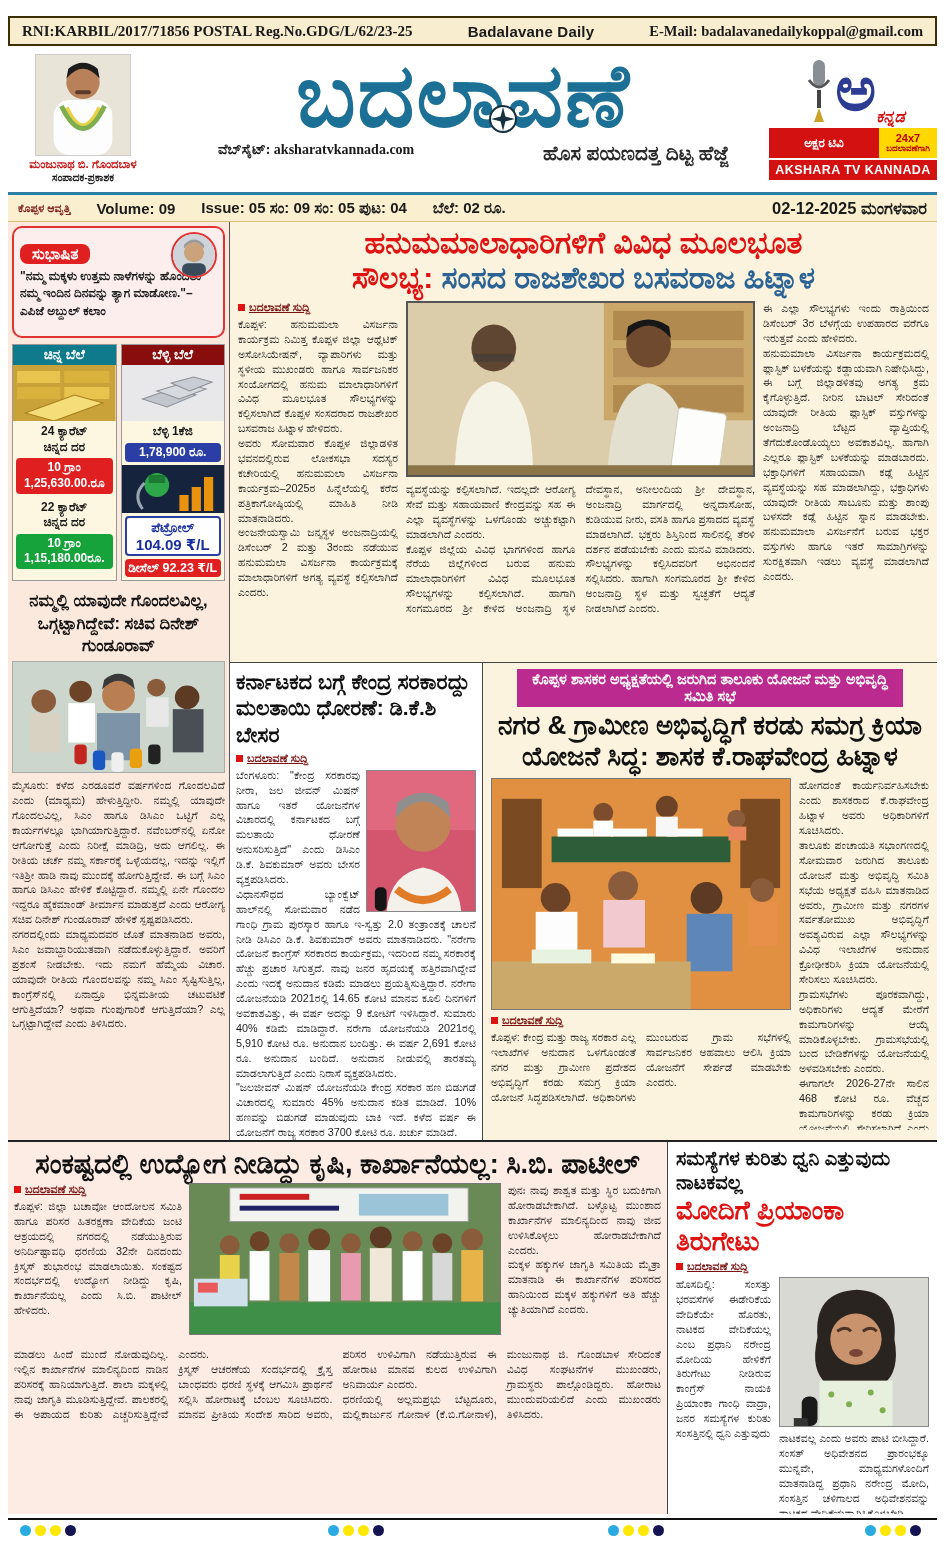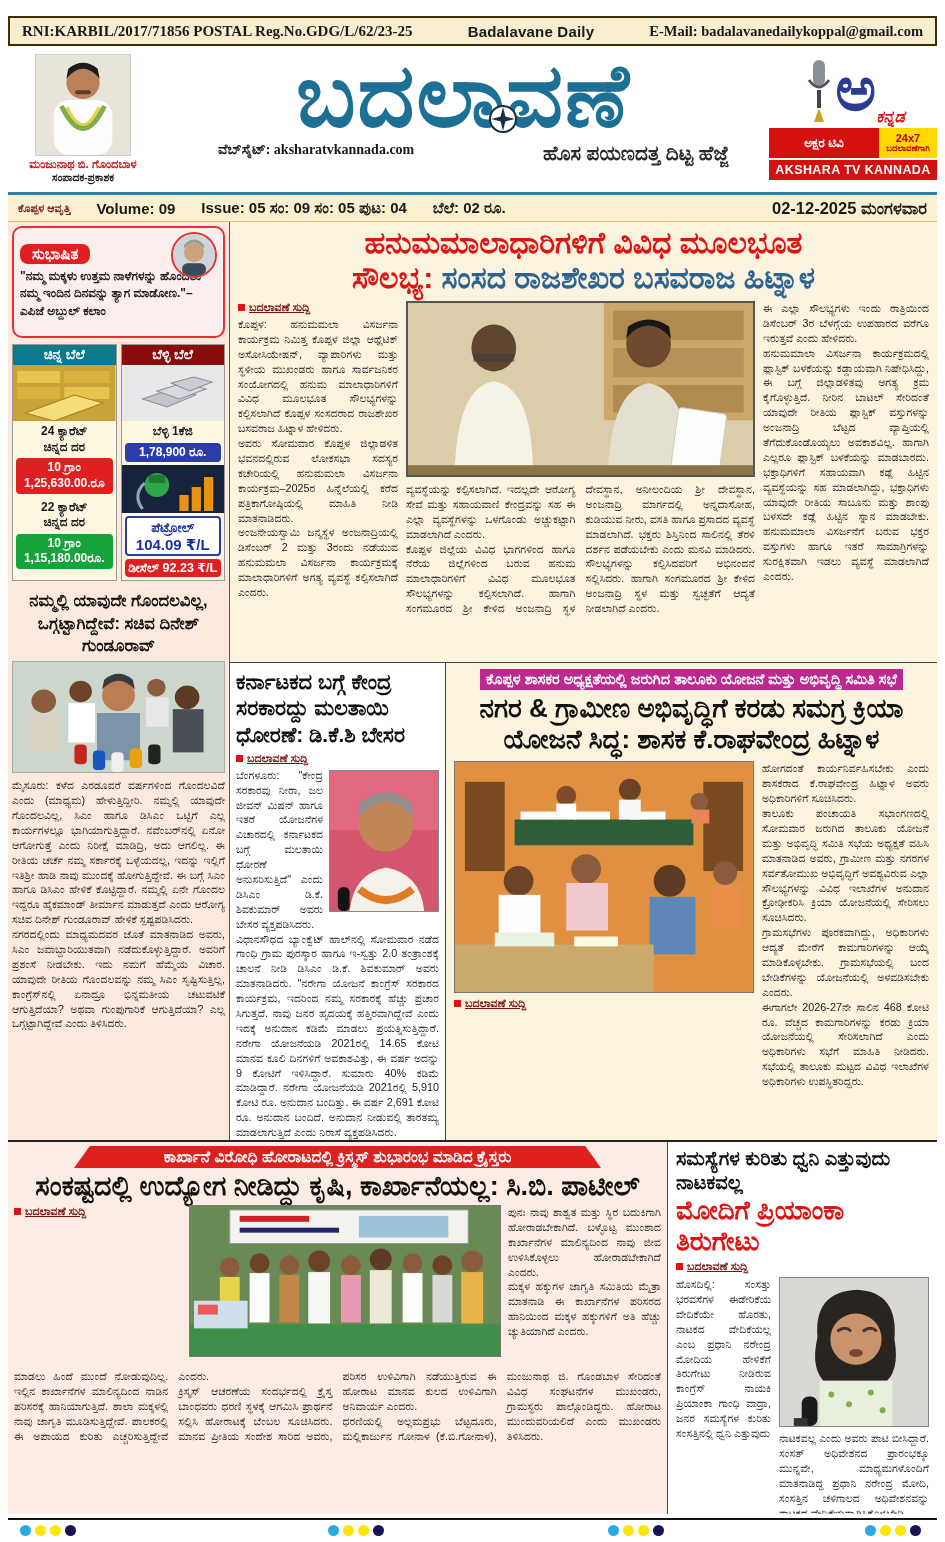--- a/index.html
+++ b/index.html
@@ -86,21 +86,21 @@
   .lead-grid{display:grid;grid-template-columns:160px 1fr 166px;gap:8px;margin-top:6px;height:352px;overflow:hidden;}
   .lead-photo{width:100%;height:176px;display:block;border:2px solid #555;}
   .lead-mid-txt{column-count:2;column-gap:10px;height:162px;overflow:hidden;margin-top:5px;}
   .byline{display:flex;align-items:center;gap:4px;margin-bottom:3px;}
   .byline .sq{width:7px;height:7px;background:#e01313;display:inline-block;}
   .byline .bt{color:#7a1212;font-weight:800;font-size:11px;text-decoration:underline;}
   .colclip{overflow:hidden;height:100%;}
 
   
   .midrow{flex:1;display:flex;border-top:1px solid #444;overflow:hidden;}
-  .dks{width:216px;background:#fff;border-right:1px solid #444;padding:6px;overflow:hidden;}
+  .dks{width:253px;background:#fff;border-right:1px solid #444;padding:6px;overflow:hidden;}
   .dks-h{font-weight:800;font-size:21px;line-height:1.25;color:#111;}
   .dks-photo{float:right;width:110px;height:142px;margin:2px 0 4px 6px;border:1px solid #888;}
   .taluk{flex:1;background:#fbf3dd;padding:4px 8px;overflow:hidden;}
   .kicker-m{background:#bb2a8e;color:#fff;font-weight:800;font-size:14.5px;text-align:center;
             margin:2px 26px;padding:2px 4px;}
   .taluk-h{font-weight:800;font-size:26px;line-height:1.2;text-align:center;color:#111;margin-top:3px;}
   .taluk-grid{display:grid;grid-template-columns:300px 1fr;gap:8px;margin-top:6px;height:352px;overflow:hidden;}
   .taluk-photo{width:100%;height:232px;display:block;border:1px solid #777;}
 
   
@@ -380,44 +380,45 @@
                 <circle cx="272" cy="112" r="12" fill="#8a5c3c"></circle>
                   <rect x="258" y="124" width="30" height="44" fill="#e88f4a"></rect>
                 <rect x="0" y="184" width="200" height="48" fill="#caa96b"></rect>
                 <rect x="40" y="172" width="60" height="14" fill="#e8f2e0"></rect>
                   <rect x="120" y="176" width="44" height="10" fill="#fffbe0"></rect>
               </svg>
               <div class="byline" style="margin-top:4px;">
                 <span class="sq"></span>
                 <span class="bt">ಬದಲಾವಣೆ ಸುದ್ದಿ</span>
               </div>
+              <div class="body-txt ml" style="column-count:2;column-gap:10px;height:92px;overflow:hidden;">ಕೊಪ್ಪಳ: ಕೇಂದ್ರ ಮತ್ತು ರಾಜ್ಯ ಸರಕಾರ ಎಲ್ಲ ಇಲಾಖೆಗಳ ಅನುದಾನ ಒಳಗೊಂಡಂತೆ ನಗರ ಮತ್ತು ಗ್ರಾಮೀಣ ಪ್ರದೇಶದ ಅಭಿವೃದ್ಧಿಗೆ ಕರಡು ಸಮಗ್ರ ಕ್ರಿಯಾ ಯೋಜನೆ ಸಿದ್ಧಪಡಿಸಲಾಗಿದೆ. ಅಧಿಕಾರಿಗಳು ಮುಂಬರುವ ಗ್ರಾಮ ಸಭೆಗಳಲ್ಲಿ ಸಾರ್ವಜನಿಕರ ಅಹವಾಲು ಆಲಿಸಿ ಕ್ರಿಯಾ ಯೋಜನೆಗೆ ಸೇರ್ಪಡೆ ಮಾಡಬೇಕು ಎಂದರು.</div>
             </div>
             <div class="colclip">
               <div class="body-txt ml">ಹೋಗದಂತೆ ಕಾರ್ಯನಿರ್ವಹಿಸಬೇಕು ಎಂದು ಶಾಸಕರಾದ ಕೆ.ರಾಘವೇಂದ್ರ ಹಿಟ್ನಾಳ ಅವರು ಅಧಿಕಾರಿಗಳಿಗೆ ಸೂಚಿಸಿದರು.
 ತಾಲೂಕು ಪಂಚಾಯತಿ ಸಭಾಂಗಣದಲ್ಲಿ ಸೋಮವಾರ ಜರುಗಿದ ತಾಲೂಕು ಯೋಜನೆ ಮತ್ತು ಅಭಿವೃದ್ಧಿ ಸಮಿತಿ ಸಭೆಯ ಅಧ್ಯಕ್ಷತೆ ವಹಿಸಿ ಮಾತನಾಡಿದ ಅವರು, ಗ್ರಾಮೀಣ ಮತ್ತು ನಗರಗಳ ಸರ್ವತೋಮುಖ ಅಭಿವೃದ್ಧಿಗೆ ಅವಶ್ಯವಿರುವ ಎಲ್ಲಾ ಸೌಲಭ್ಯಗಳನ್ನು ವಿವಿಧ ಇಲಾಖೆಗಳ ಅನುದಾನ ಕ್ರೋಢೀಕರಿಸಿ ಕ್ರಿಯಾ ಯೋಜನೆಯಲ್ಲಿ ಸೇರಿಸಲು ಸೂಚಿಸಿದರು.
 ಗ್ರಾಮಸಭೆಗಳು ಪೂರಕವಾಗಿದ್ದು, ಅಧಿಕಾರಿಗಳು ಆದ್ಯತೆ ಮೇರೆಗೆ ಕಾಮಗಾರಿಗಳನ್ನು ಆಯ್ಕೆ ಮಾಡಿಕೊಳ್ಳಬೇಕು. ಗ್ರಾಮಸಭೆಯಲ್ಲಿ ಬಂದ ಬೇಡಿಕೆಗಳನ್ನು ಯೋಜನೆಯಲ್ಲಿ ಅಳವಡಿಸಬೇಕು ಎಂದರು.
 ಈಗಾಗಲೇ 2026-27ನೇ ಸಾಲಿನ 468 ಕೋಟಿ ರೂ. ವೆಚ್ಚದ ಕಾಮಗಾರಿಗಳನ್ನು ಕರಡು ಕ್ರಿಯಾ ಯೋಜನೆಯಲ್ಲಿ ಸೇರಿಸಲಾಗಿದೆ ಎಂದು ಅಧಿಕಾರಿಗಳು ಸಭೆಗೆ ಮಾಹಿತಿ ನೀಡಿದರು. ಸಭೆಯಲ್ಲಿ ತಾಲೂಕು ಮಟ್ಟದ ವಿವಿಧ ಇಲಾಖೆಗಳ ಅಧಿಕಾರಿಗಳು ಉಪಸ್ಥಿತರಿದ್ದರು.</div>
             </div>
           </div>
         </article>
       </div>
     </div>
   </div>
 
   <div class="bottomrow">
 
     <article class="factory">
-      <div class="kicker-r">ಕಾರ್ಖಾನೆ ವಿರೋಧಿ ಹೋರಾಟದಲ್ಲಿ ಕ್ರಿಸ್ಮಸ್ ಶುಭಾರಂಭ ಮಾಡಿದ ಕ್ರೈಸ್ತರು</div>
       <div class="factory-h">ಸಂಕಷ್ಟದಲ್ಲಿ ಉದ್ಯೋಗ ನೀಡಿದ್ದು ಕೃಷಿ, ಕಾರ್ಖಾನೆಯಲ್ಲ: ಸಿ.ಬಿ. ಪಾಟೀಲ್</div>
       <div class="factory-grid">
         <div class="colclip">
           <div class="byline">
             <span class="sq"></span>
             <span class="bt">ಬದಲಾವಣೆ ಸುದ್ದಿ</span>
           </div>
+          <div class="body-txt ml">ಕೊಪ್ಪಳ: ಜಿಲ್ಲಾ ಬಚಾವೋ ಆಂದೋಲನ ಸಮಿತಿ ಹಾಗೂ ಪರಿಸರ ಹಿತರಕ್ಷಣಾ ವೇದಿಕೆಯ ಜಂಟಿ ಆಶ್ರಯದಲ್ಲಿ ನಗರದಲ್ಲಿ ನಡೆಯುತ್ತಿರುವ ಅನಿರ್ದಿಷ್ಟಾವಧಿ ಧರಣಿಯ 32ನೇ ದಿನದಂದು ಕ್ರಿಸ್ಮಸ್ ಶುಭಾರಂಭ ಮಾಡಲಾಯಿತು. ಸಂಕಷ್ಟದ ಸಂದರ್ಭದಲ್ಲಿ ಉದ್ಯೋಗ ನೀಡಿದ್ದು ಕೃಷಿ, ಕಾರ್ಖಾನೆಯಲ್ಲ ಎಂದು ಸಿ.ಬಿ. ಪಾಟೀಲ್ ಹೇಳಿದರು.</div>
         </div>
         <svg class="factory-photo" viewBox="0 0 312 152" preserveAspectRatio="none">
           <rect width="312" height="152" fill="#6a8a55"></rect>
           <rect x="40" y="4" width="240" height="34" fill="#f2f2ee" stroke="#999"></rect>
           <rect x="50" y="10" width="70" height="6" fill="#c22"></rect>
             <rect x="50" y="22" width="100" height="5" fill="#226"></rect>
           <rect x="170" y="10" width="90" height="22" fill="#9cc4d8"></rect>
           <circle cx="40" cy="62" r="10" fill="#8a5c3c"></circle>
             <rect x="30" y="72" width="20" height="44" fill="#e8d24a"></rect>
           <circle cx="70" cy="58" r="10" fill="#6d4328"></circle>

